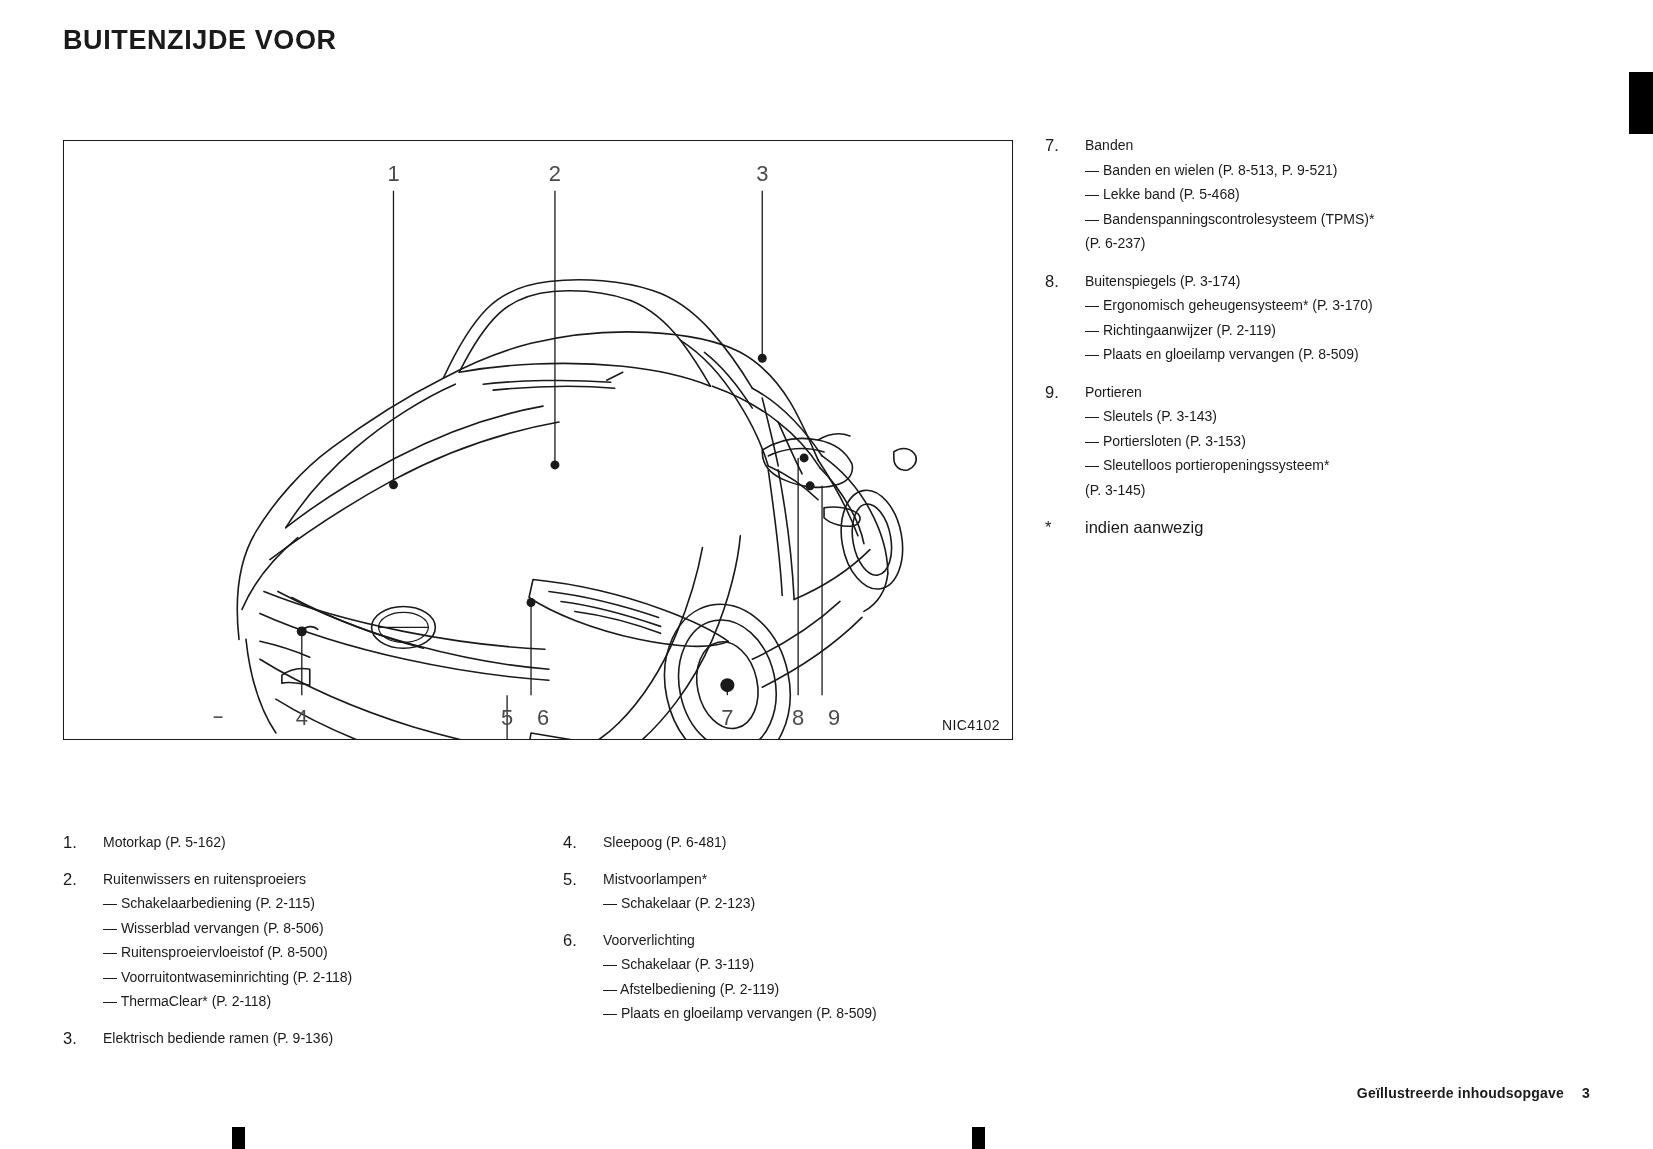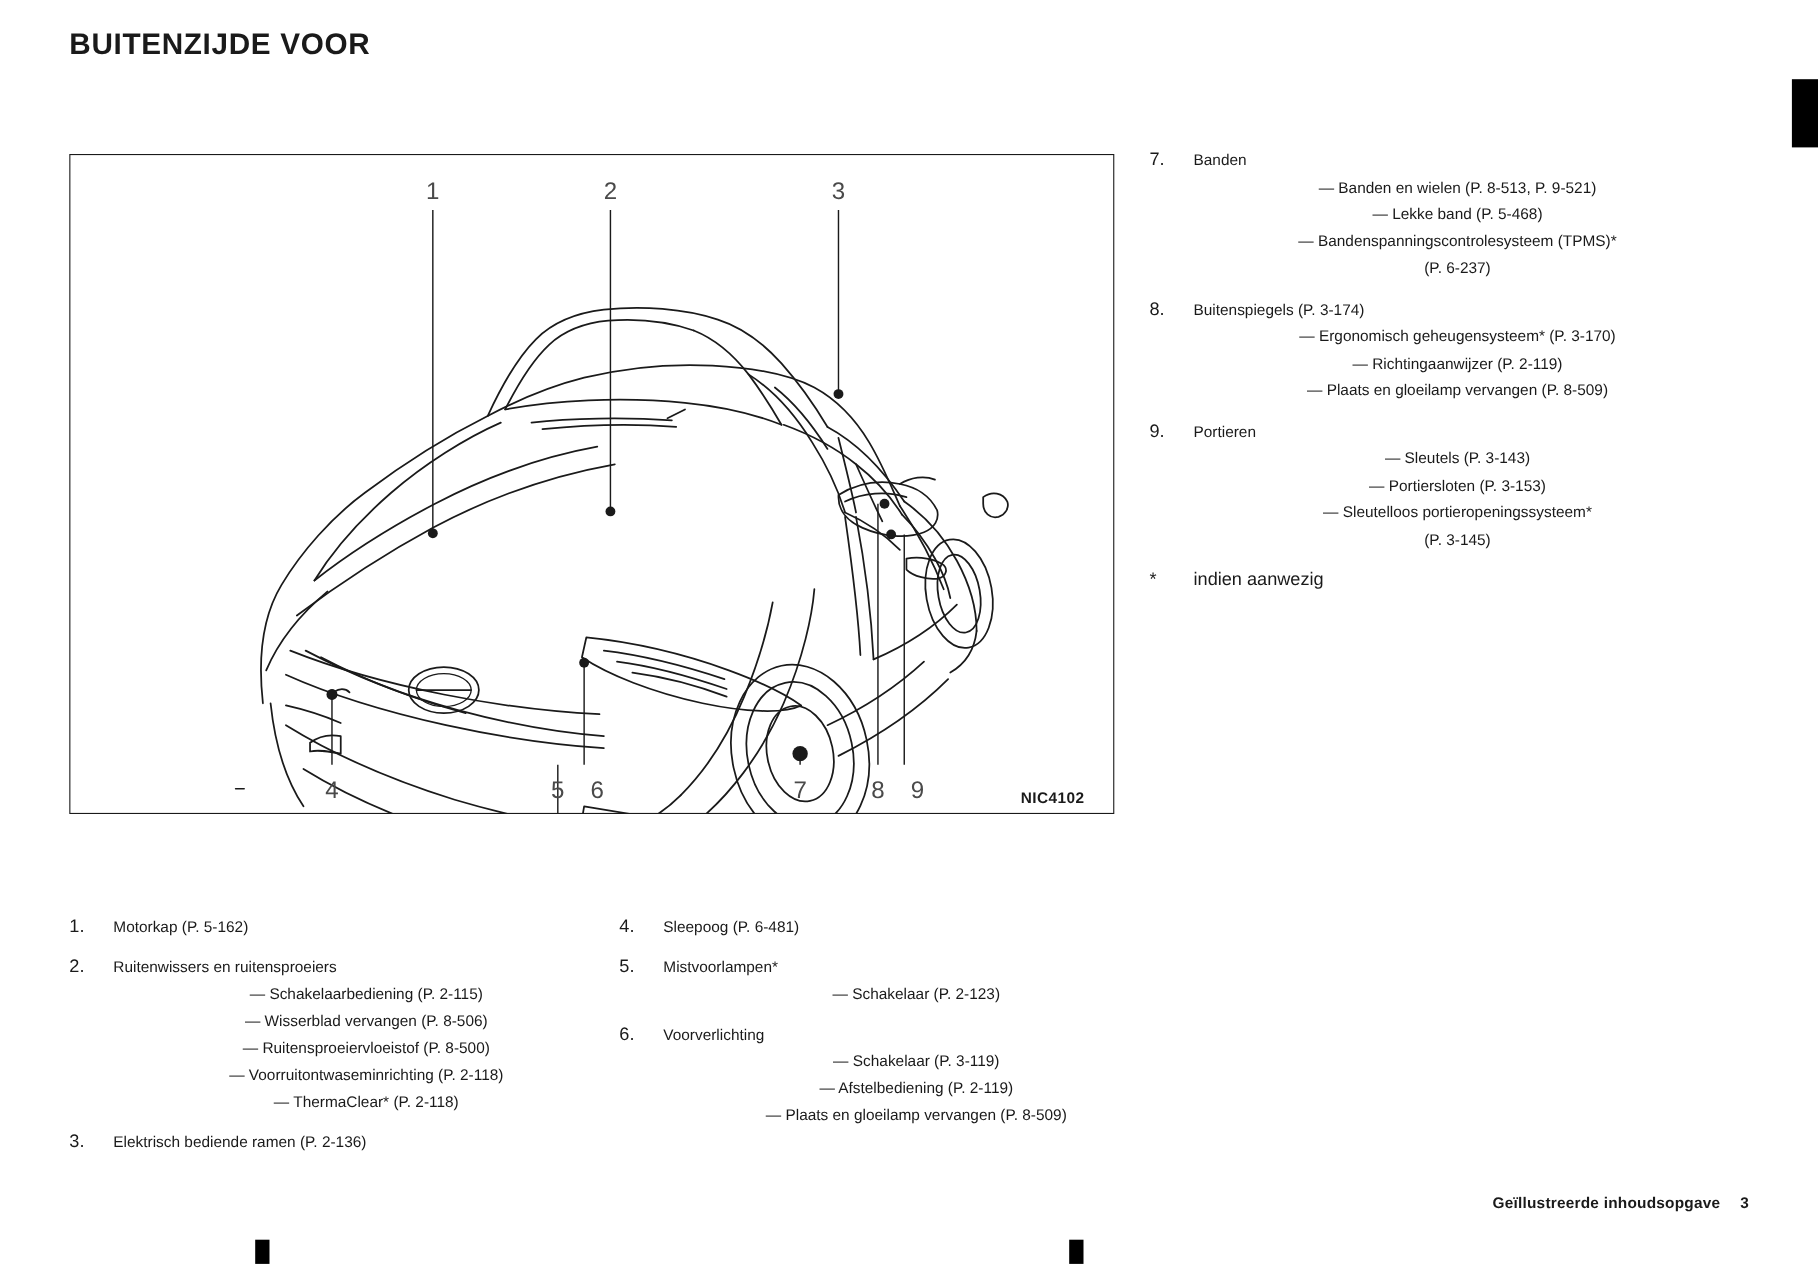--- a/index.html
+++ b/index.html
@@ -49,24 +49,24 @@
     left: 63px;
     top: 140px;
     width: 950px;
     height: 600px;
     border: 1px solid #1a1a1a;
     box-sizing: border-box;
     background: #ffffff;
   }
   .figure-code {
     position: absolute;
-    right: 26px;
+    right: 12px;
     bottom: 6px;
     font-size: 14px;
-    font-weight: bold;
+    font-weight: normal;
     letter-spacing: 0.4px;
     color: #1a1a1a;
     padding-left: 25px;
   }
   .fig-svg {
     position: absolute;
     left: 0;
     top: 0;
     width: 100%;
     height: 100%;
@@ -92,21 +92,20 @@
   .list-body {
     flex: 1;
     font-size: 14px;
     line-height: 24.5px;
   }
   .list-body .main {
     display: block;
   }
   .list-body .sub {
     display: block;
-    text-align: center;
   }
   .footnote {
     display: flex;
     margin-top: 6px;
   }
   .footnote .mark {
     width: 40px;
     flex: 0 0 40px;
     font-size: 16.5px;
     line-height: 24.5px;
@@ -370,21 +369,21 @@
           <span class="sub">— Wisserblad vervangen (P. 8-506)</span>
           <span class="sub">— Ruitensproeiervloeistof (P. 8-500)</span>
           <span class="sub">— Voorruitontwaseminrichting (P. 2-118)</span>
           <span class="sub">— ThermaClear* (P. 2-118)</span>
         </div>
       </div>
 
       <div class="list-item">
         <div class="list-num">3.</div>
         <div class="list-body">
-          <span class="main">Elektrisch bediende ramen (P. 2-136)</span>
+          <span class="main">Elektrisch bediende ramen (P. 9-136)</span>
         </div>
       </div>
     </div>
 
     <div class="col">
       <div class="list-item">
         <div class="list-num">4.</div>
         <div class="list-body">
           <span class="main">Sleepoog (P. 6-481)</span>
         </div>

